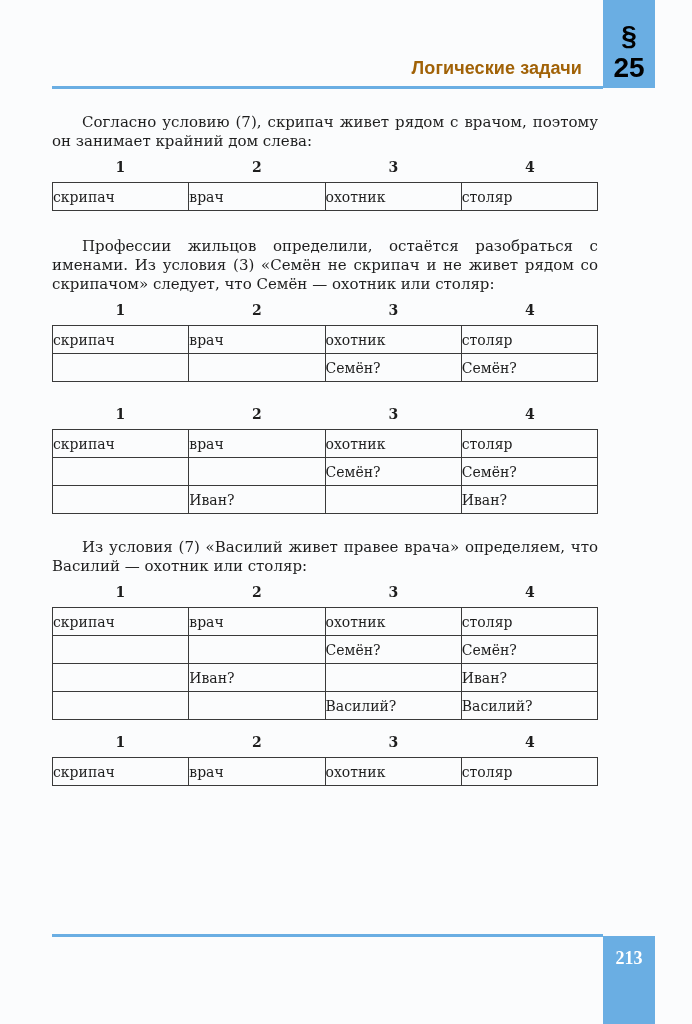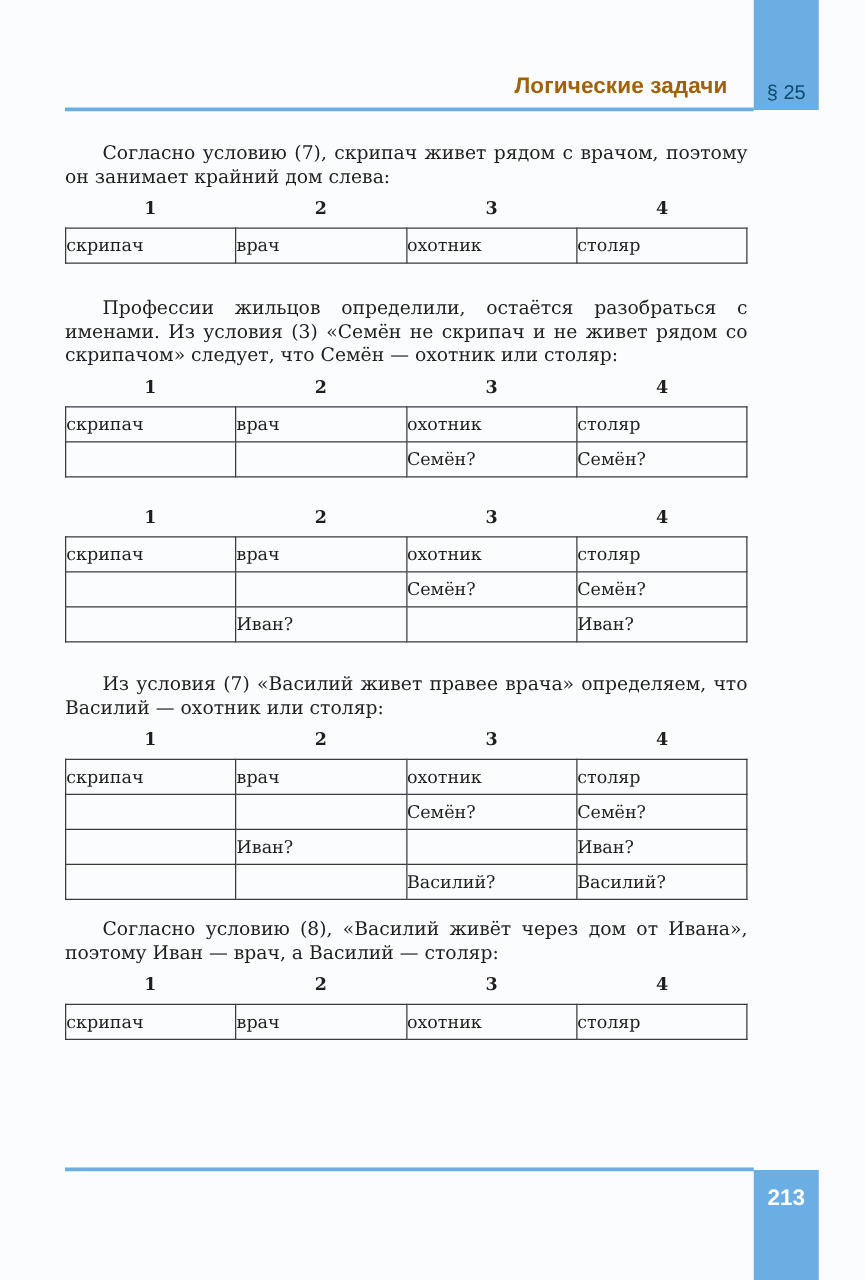--- a/index.html
+++ b/index.html
@@ -8,39 +8,39 @@
     background: #fbfcfd;
     font-family: "DejaVu Serif", "Liberation Serif", serif;
     color: #1e1e1e;
   }
   .tab-top {
     position: absolute; left: 603px; top: 0; width: 52px; height: 88px;
     background: #6aaee3;
   }
   .tab-top span {
     position: absolute; left: 0; right: 0; bottom: 4px; text-align: center;
-    color: #0c4a6e; font-family: "Liberation Sans", sans-serif; font-weight: normal; font-size: 16px;
+    color: #000000; font-family: "Liberation Sans", sans-serif; font-weight: bold; font-size: 28px;
   }
   .header-title {
     position: absolute; right: 110px; top: 58px;
     font-family: "Liberation Sans", sans-serif; font-weight: bold; font-size: 18px;
     color: #a16207; letter-spacing: 0.1px;
   }
   .rule {
     position: absolute; left: 52px; width: 551px; height: 3px; background: #6aaee3;
   }
   .rule.top { top: 86px; }
   .rule.bottom { top: 934px; }
   .tab-bottom {
     position: absolute; left: 603px; top: 936px; width: 52px; height: 88px;
     background: #6aaee3;
   }
   .tab-bottom span {
     position: absolute; left: 0; right: 0; top: 12px; text-align: center;
-    color: #fff; font-family: Liberation Sans, sans-serif; font-weight: bold; font-size: 18px;
+    color: #fff; font-family: Liberation Serif, serif; font-weight: bold; font-size: 18px;
   }
   .content { position: absolute; left: 52px; top: 113px; width: 546px; }
   .para {
     font-size: 15px; line-height: 19px; text-align: justify; margin: 0;
     text-indent: 30px;
   }
   .para + .nums { margin-top: 8px; }
   .nums { display: flex; width: 546px; font-size: 14px; font-weight: bold; height: 19px; }
   .nums div { flex: 1; text-align: center; }
   table.grid {
@@ -172,21 +172,20 @@
         <td></td>
         <td></td>
         <td>Василий?</td>
         <td>Василий?</td>
       </tr>
     </tbody>
       </table>
   </div>
 
   <div class="block">
-    <p class="para">Согласно условию (8), «Василий живёт через дом от Ивана», поэтому Иван — врач, а Василий — столяр:</p>
     <div class="nums">
       <div>1</div>
       <div>2</div>
       <div>3</div>
       <div>4</div>
     </div>
     <table class="grid">
       <tbody>
           <tr>
         <td>скрипач</td>

